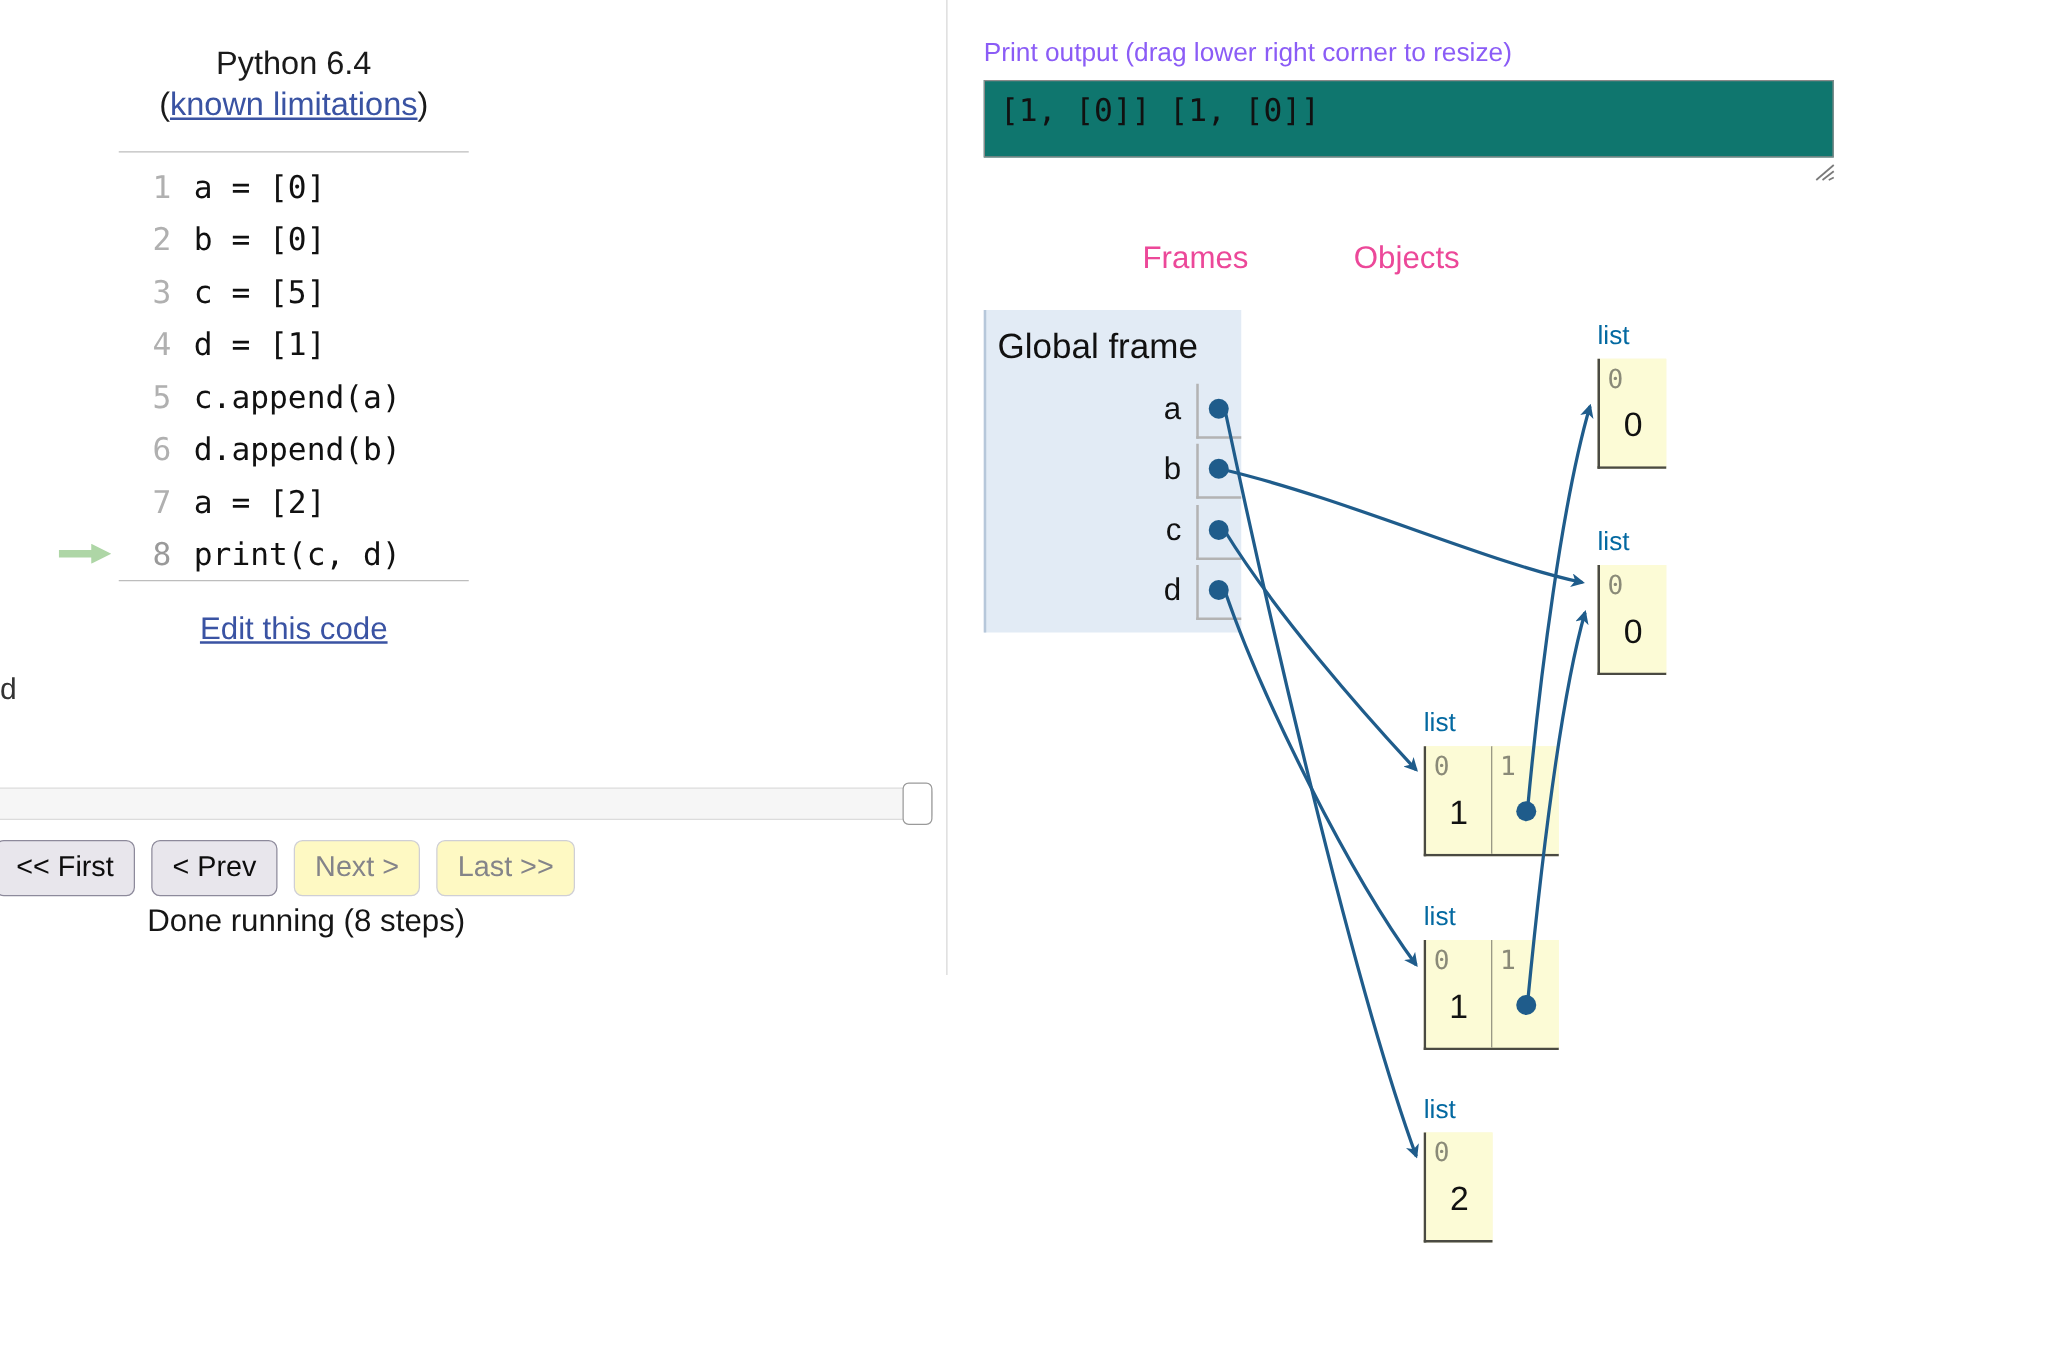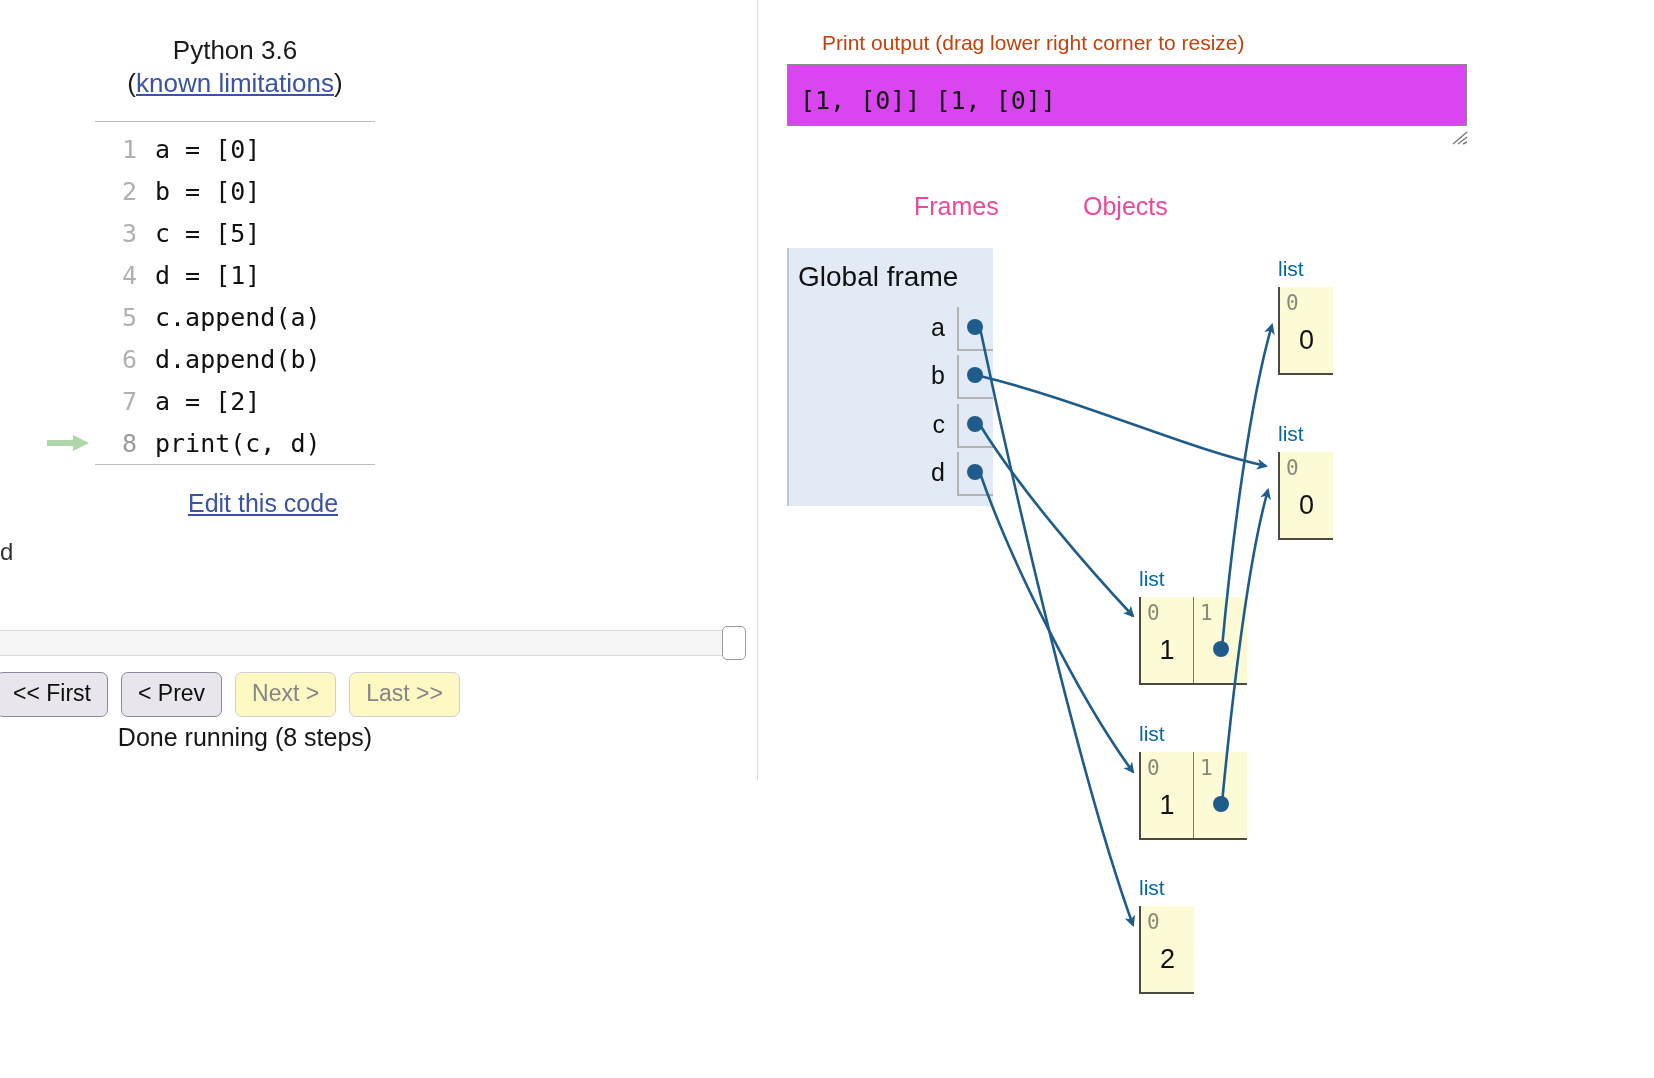--- a/index.html
+++ b/index.html
@@ -57,21 +57,21 @@
   .arrow-marker {
     position: absolute; left: -48px; top: 50%;
     transform: translateY(-50%);
     width: 42px; height: 16px;
   }
 
   .edit-link {
     position: absolute; left: 0px; top: 489px;
     width: 470px; text-align: center;
     font-size: 25px;
-    color: #3a53a3; text-decoration: underline; cursor: pointer; margin-left: 28px;
+    color: #3a53a3; text-decoration: underline; cursor: pointer;
   }
 
   .stray-d {
     position: absolute; left: 0px; top: 538px;
     font-size: 24px; color: #333333;
     font-family: "Liberation Sans", sans-serif;
   }
 
   
   .slider-track {
@@ -114,29 +114,29 @@
   }
 
   .done-msg {
     position: absolute; left: 0px; top: 723px;
     width: 470px; text-align: center;
     font-size: 25px; color: #161616; padding-left: 20px;
   }
 
   
   .print-label {
-    position: absolute; left: 822px; top: 31px;
-    font-size: 21px; color: #c2410c;
+    position: absolute; left: 787px; top: 31px;
+    font-size: 21px; color: #8b5cf6;
   }
   .print-box {
     position: absolute; left: 787px; top: 64px;
     width: 680px; height: 62px;
     border: 1px solid #8a8a8a;
-    background: #d946ef;
-    padding: 21px 12px;
+    background: #0f766e;
+    padding: 9px 12px;
     font-family: "DejaVu Sans Mono", monospace;
     font-size: 25px;
     color: #111111;
     overflow: hidden;
     white-space: pre;
   }
   .resize-grip {
     position: absolute; left: 1452px; top: 131px;
     width: 16px; height: 14px;
   }
@@ -215,21 +215,21 @@
   }
 </style>
 </head>
 <body>
 
 <div id="root">
 
   <div class="pane-divider"></div>
 
   <div class="code-header">
-    <div>Python 3.6</div>
+    <div>Python 6.4</div>
     <div><span class="paren">(</span><span class="limit-link">known limitations</span><span class="paren">)</span></div>
   </div>
 
   <div class="code-rule top"></div>
   <div class="code-listing" id="code-listing">
       <div class="code-line">
         <span class="lineno">1</span>
         <span class="linesrc">a = [0]</span>
       </div>
       <div class="code-line">

